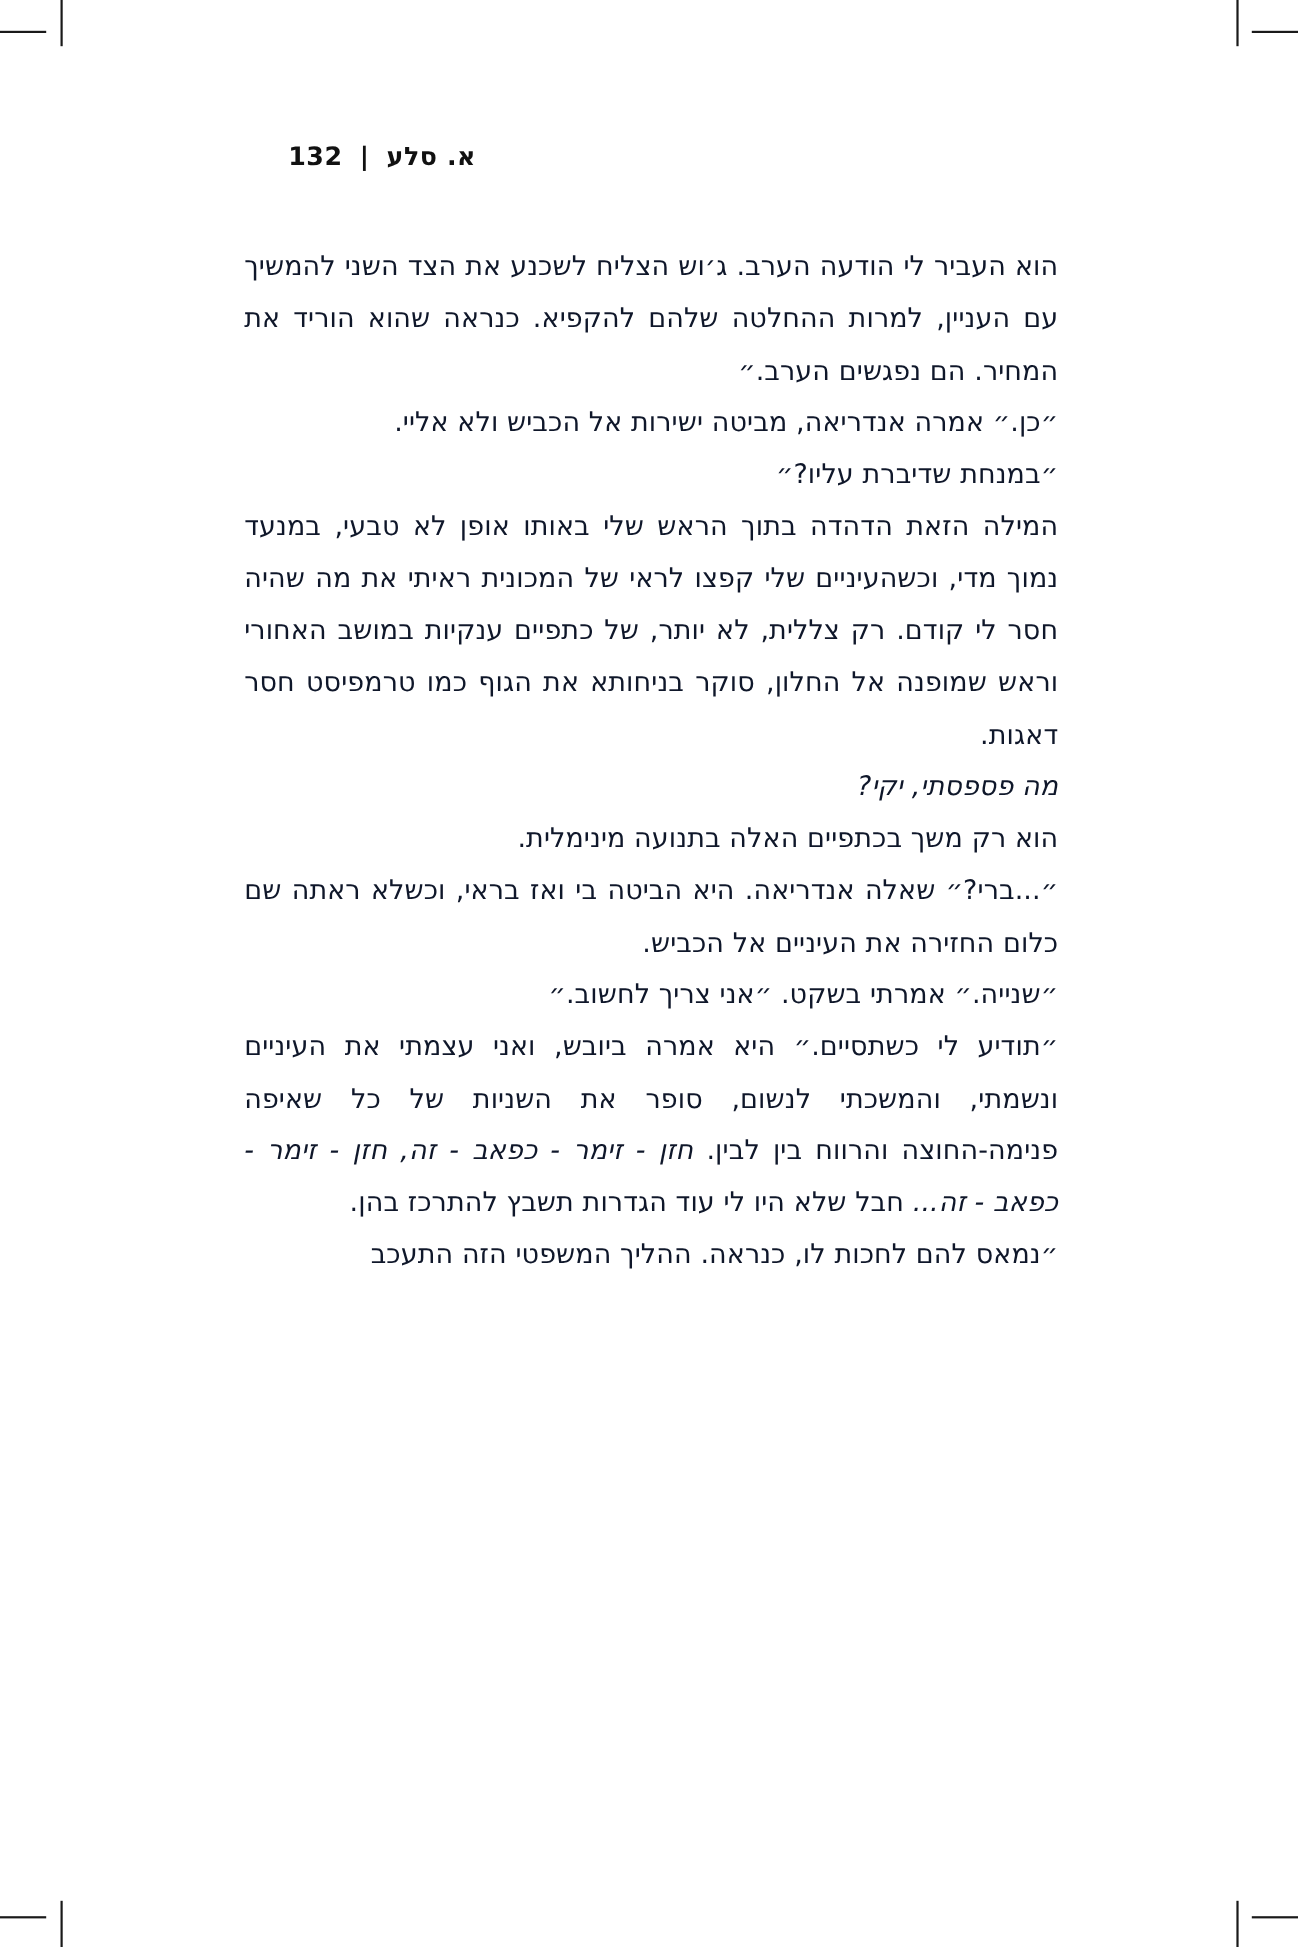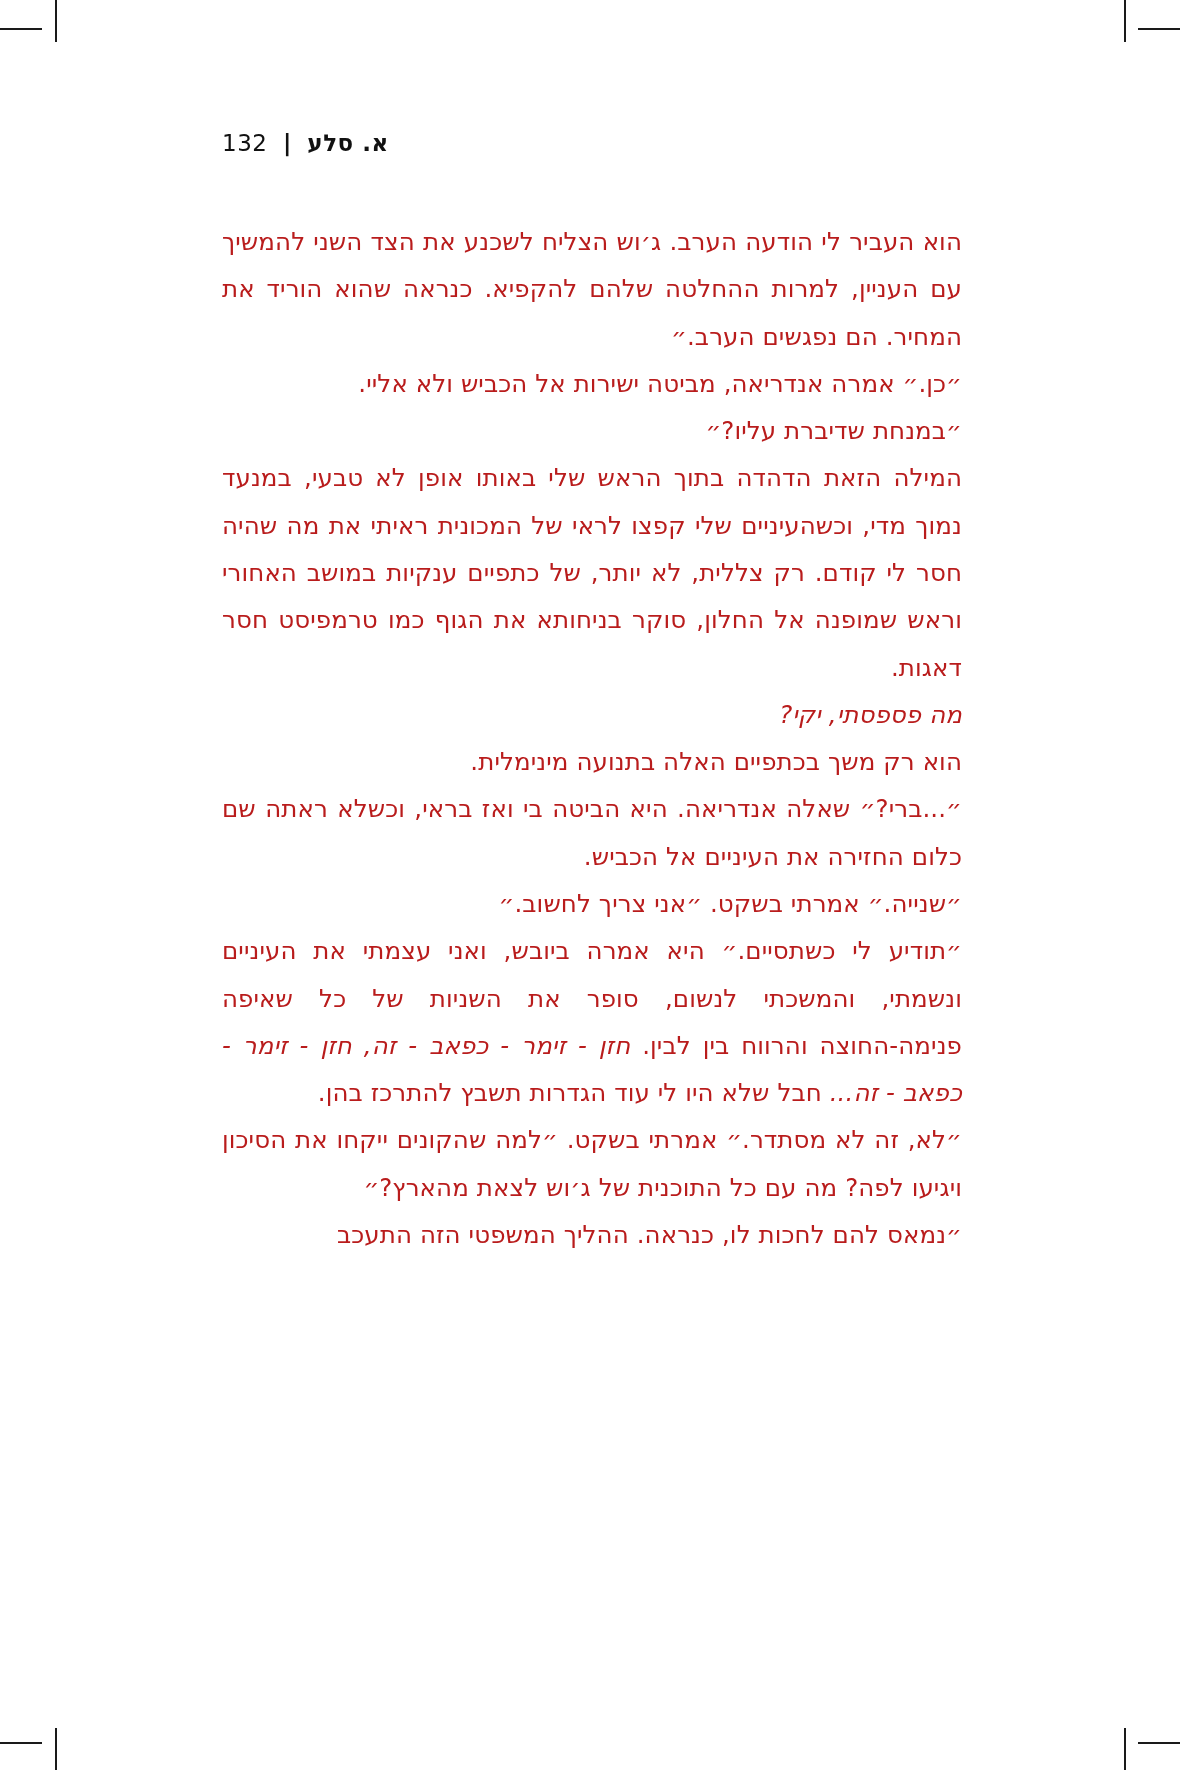--- a/index.html
+++ b/index.html
@@ -50,31 +50,32 @@
     margin: 0 0 62px 0;
     white-space: nowrap;
   }
   .running-head .sep {
     display: inline-block;
     padding: 0 7px;
     font-weight: bold;
   }
   .running-head .pagenum {
     font-family: "DejaVu Sans", "Liberation Sans", sans-serif;
-    font-weight: normal;
+    font-weight: bold;
+    margin-left: 40px;
   }
 
   .body-text p {
     margin: 0;
     direction: rtl;
     text-align: justify;
     text-align-last: right;
     font-size: 24.5px;
     line-height: 1.93;
-    color: #b91c1c;
+    color: #0f172a;
     letter-spacing: 0.1px;
   }
   .body-text p.one-line {
     text-align: right;
   }
   .body-text p.right {
     text-align: center;
   }
   .body-text p em, .body-text p .ital {
     font-style: italic;
@@ -123,19 +124,18 @@
 
       <p>״...ברי?״ שאלה אנדריאה. היא הביטה בי ואז בראי, וכשלא ראתה שם כלום החזירה את העיניים אל הכביש.</p>
 
       <p class="one-line" style="text-align:right">״שנייה.״ אמרתי בשקט. ״אני צריך לחשוב.״</p>
 
       <p>
         <span>״תודיע לי כשתסיים.״ היא אמרה ביובש, ואני עצמתי את העיניים ונשמתי, והמשכתי לנשום, סופר את השניות של כל שאיפה פנימה-החוצה והרווח בין לבין. </span><span class="ital">חזן - זימר - כפאב - זה, חזן - זימר - כפאב - זה...</span><span> חבל שלא היו לי עוד הגדרות תשבץ להתרכז בהן.</span>
       </p>
 
 
-      <p>״לא, זה לא מסתדר.״ אמרתי בשקט. ״למה שהקונים ייקחו את הסיכון ויגיעו לפה? מה עם כל התוכנית של ג׳וש לצאת מהארץ?״</p>
 
       <p class="right">״נמאס להם לחכות לו, כנראה. ההליך המשפטי הזה התעכב</p>
 
     </div>
   </div>
 </div>
 
 </body></html>

